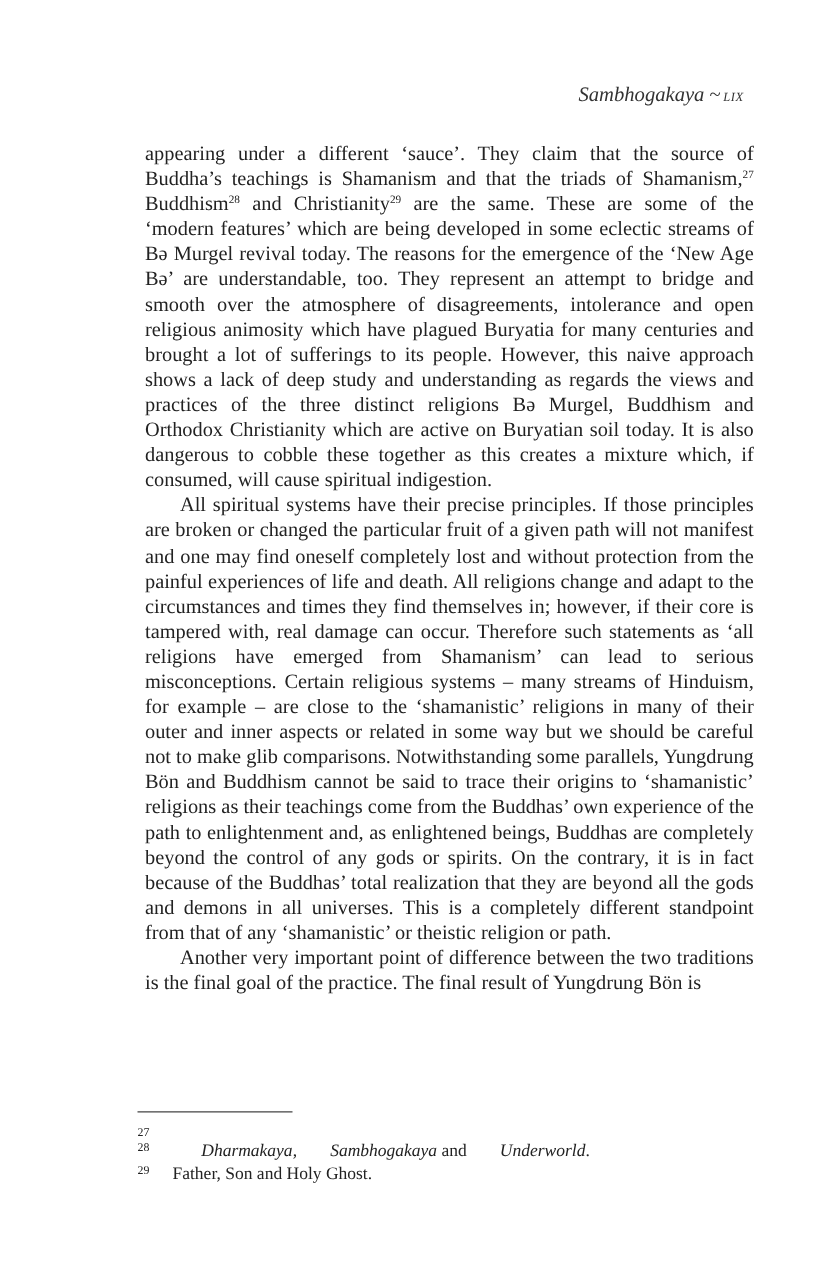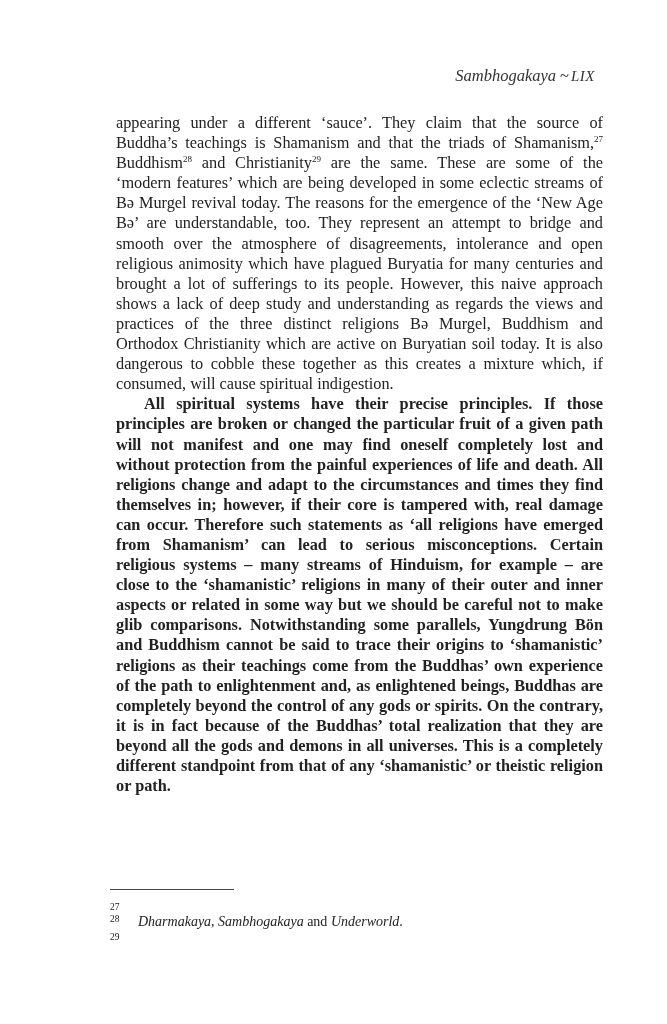--- a/index.html
+++ b/index.html
@@ -1,48 +1,50 @@
 <!DOCTYPE html>
 <html><head>
 <meta charset="utf-8">
 <style>
   html, body { margin: 0; padding: 0; background: #ffffff; }
   body { width: 667px; height: 1024px; position: relative; overflow: hidden;
          font-family: "Liberation Serif", "DejaVu Serif", serif; color: #222; }
   .running-head { position: absolute; top: 66px; right: 72px; font-size: 16.5px; font-style: italic; color: #333; }
   .running-head .sep { font-style: normal; margin: 0 2px 0 4px; }
-  .running-head .folio { font-size: 15px; font-variant: small-caps; letter-spacing: 0.5px; }
+  .running-head .folio { font-size: 10px; font-variant: small-caps; letter-spacing: 0.5px; }
   .body-text { position: absolute; top: 113px; left: 116px; width: 487px; font-size: 16.3px; line-height: 20.1px; text-align: justify; }
   .body-text p { margin: 0; }
-  .body-text p.indent { text-indent: 28px; font-weight: bold; }
+  .body-text p.indent { text-indent: 28px; }
   sup { font-size: 9px; line-height: 0; vertical-align: 6px; }
   .fn-rule { position: absolute; top: 889px; left: 110px; width: 124px; border-top: 1px solid #444; }
   .footnotes { position: absolute; top: 901px; left: 110px; width: 500px; font-size: 14px; line-height: 18px; }
   .fn { display: flex; }
   .fn .num { width: 28px; font-size: 9.5px; vertical-align: top; line-height: 12px; }
-  .fn .text i { font-style: italic; }
+  .fn .text i { font-style: italic; margin-left: 23px; }
 </style>
 </head>
 <body>
 
 <div class="running-head">
   <span>Sambhogakaya</span><span class="sep">~</span><span class="folio">LIX</span>
 </div>
 
 <div class="body-text">
   <p><span>appearing under a different ‘sauce’. They claim that the source of Buddha’s teachings is Shamanism and that the triads of Shamanism,</span><sup>27</sup><span> Buddhism</span><sup>28</sup><span> and Christianity</span><sup>29</sup><span> are the same. These are some of the ‘modern features’ which are being developed in some eclectic streams of Bə Murgel revival today. The reasons for the emergence of the ‘New Age Bə’ are understandable, too. They represent an attempt to bridge and smooth over the atmosphere of disagreements, intolerance and open religious animosity which have plagued Buryatia for many centuries and brought a lot of sufferings to its people. However, this naive approach shows a lack of deep study and understanding as regards the views and practices of the three distinct religions Bə Murgel, Buddhism and Orthodox Christianity which are active on Buryatian soil today. It is also dangerous to cobble these together as this creates a mixture which, if consumed, will cause spiritual indigestion.</span></p>
   <p class="indent"><span>All spiritual systems have their precise principles. If those principles are broken or changed the particular fruit of a given path will not manifest and one may find oneself completely lost and without protection from the painful experiences of life and death. All religions change and adapt to the circumstances and times they find themselves in; however, if their core is tampered with, real damage can occur. Therefore such statements as ‘all religions have emerged from Shamanism’ can lead to serious misconceptions. Certain religious systems – many streams of Hinduism, for example – are close to the ‘shamanistic’ religions in many of their outer and inner aspects or related in some way but we should be careful not to make glib comparisons. Notwithstanding some parallels, Yungdrung Bön and Buddhism cannot be said to trace their origins to ‘shamanistic’ religions as their teachings come from the Buddhas’ own experience of the path to enlightenment and, as enlightened beings, Buddhas are completely beyond the control of any gods or spirits. On the contrary, it is in fact because of the Buddhas’ total realization that they are beyond all the gods and demons in all universes. This is a completely different standpoint from that of any ‘shamanistic’ or theistic religion or path.</span></p>
+  <p class="indent"><span>Another very important point of difference between the two traditions is the final goal of the practice. The final result of Yungdrung Bön is</span></p>
 </div>
 
 <div class="fn-rule"></div>
 
 <div class="footnotes">
   <div class="fn">
     <span class="num">27</span>
   </div>
   <div class="fn">
     <span class="num">28</span>
     <span class="text"><i>Dharmakaya</i><span>, </span><i>Sambhogakaya</i><span> and </span><i>Underworld</i><span>.</span></span>
   </div>
   <div class="fn">
     <span class="num">29</span>
+    <span class="text">Father, Son and Holy Ghost.</span>
   </div>
 </div>
 
 </body></html>

